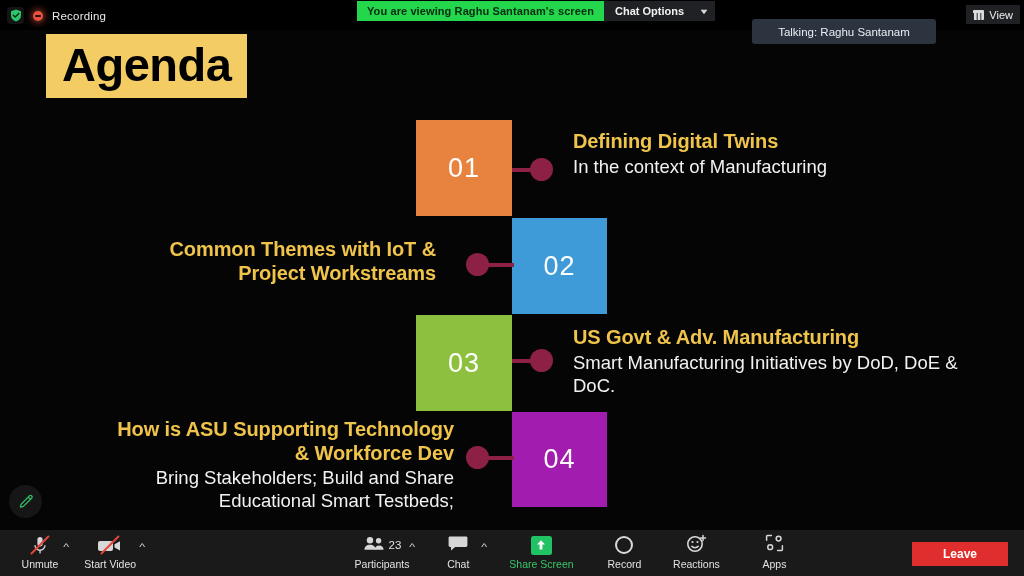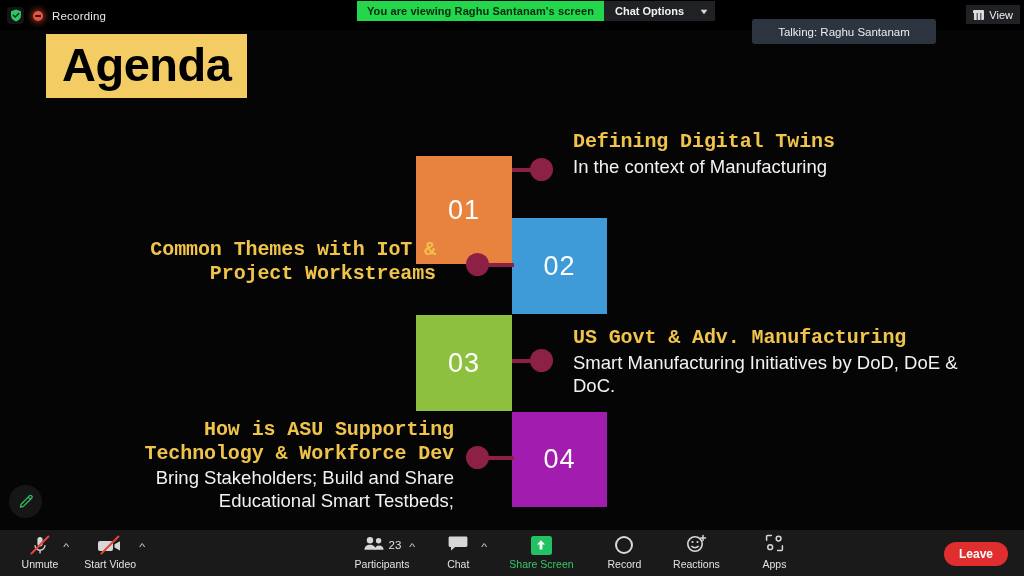--- a/index.html
+++ b/index.html
@@ -95,21 +95,20 @@
     color: #fff; font-size: 27px; font-weight: 300;
     letter-spacing: 1px;
   }
   .connector { position: absolute; height: 4px; background: #8c2045; }
   .knob { position: absolute; width: 23px; height: 23px; border-radius: 50%; background: #8c2045; }
 
   .txt { position: absolute; }
   .txt .hd {
     color: #f0c44a; font-weight: bold; font-size: 20px; line-height: 1.18;
     letter-spacing: -0.1px;
-    font-family: Liberation Mono, monospace;
   }
   .txt .sb {
     color: #f2f2f2; font-weight: normal; font-size: 18.5px; line-height: 1.25;
     margin-top: 1px;
   }
   .txt.right-al { text-align: right; }
 
   
   .pen-btn {
     position: absolute; left: 9px; top: 485px;
@@ -141,21 +140,21 @@
   .pcount { color:#e2e2e2; font-size: 11.5px; margin-left: 4px; }
   .share-sq {
     width: 21px; height: 19px; background: #21c263; border-radius: 2.5px;
     display:flex; align-items:center; justify-content:center;
   }
   .rec-circle { width: 18px; height: 18px; border-radius: 50%; border: 2.2px solid #d9d9d9; }
   .leave-btn {
     position: absolute; right: 16px; top: 12px;
     background: #e02d2d; color: #fff;
     font-size: 12px; font-weight: bold;
-    border-radius: 12px; padding: 5px 15px;
+    border-radius: 0; padding: 5px 31px;
     cursor: pointer;
   }
   .slash {
     position: absolute; left: 50%; top: 50%;
     width: 26px; height: 2.2px; background: #e2453c;
     transform: translate(-50%,-50%) rotate(-45deg);
     border-radius: 2px;
   }
   .ico-wrap { position: relative; width: 26px; height: 20px; display:flex; align-items:center; justify-content:center;}
 </style>
@@ -196,21 +195,21 @@
       <span>View</span>
     </div>
   </div>
 
   <div class="slide">
 
     <div class="agenda-title">Agenda</div>
 
     <div class="steps">
 
-      <div class="num-box" style="left:416px; top:90px; width:96px; height:108px; background:#e8833f;margin-top:36px;">
+      <div class="num-box" style="left:416px; top:90px; width:96px; height:96px; background:#e8833f;">
         <span>01</span>
       </div>
       <div class="connector" style="left:512px; top:138px; width:30px;"></div>
       <div class="knob" style="left:530px; top:128px;"></div>
       <div class="txt" style="left:573px; top:100px; width:420px;">
         <div class="hd">Defining Digital Twins</div>
         <div class="sb">In the context of Manufacturing</div>
       </div>
 
       <div class="num-box" style="left:512px; top:188px; width:95px; height:96px; background:#3e9bd8;">

